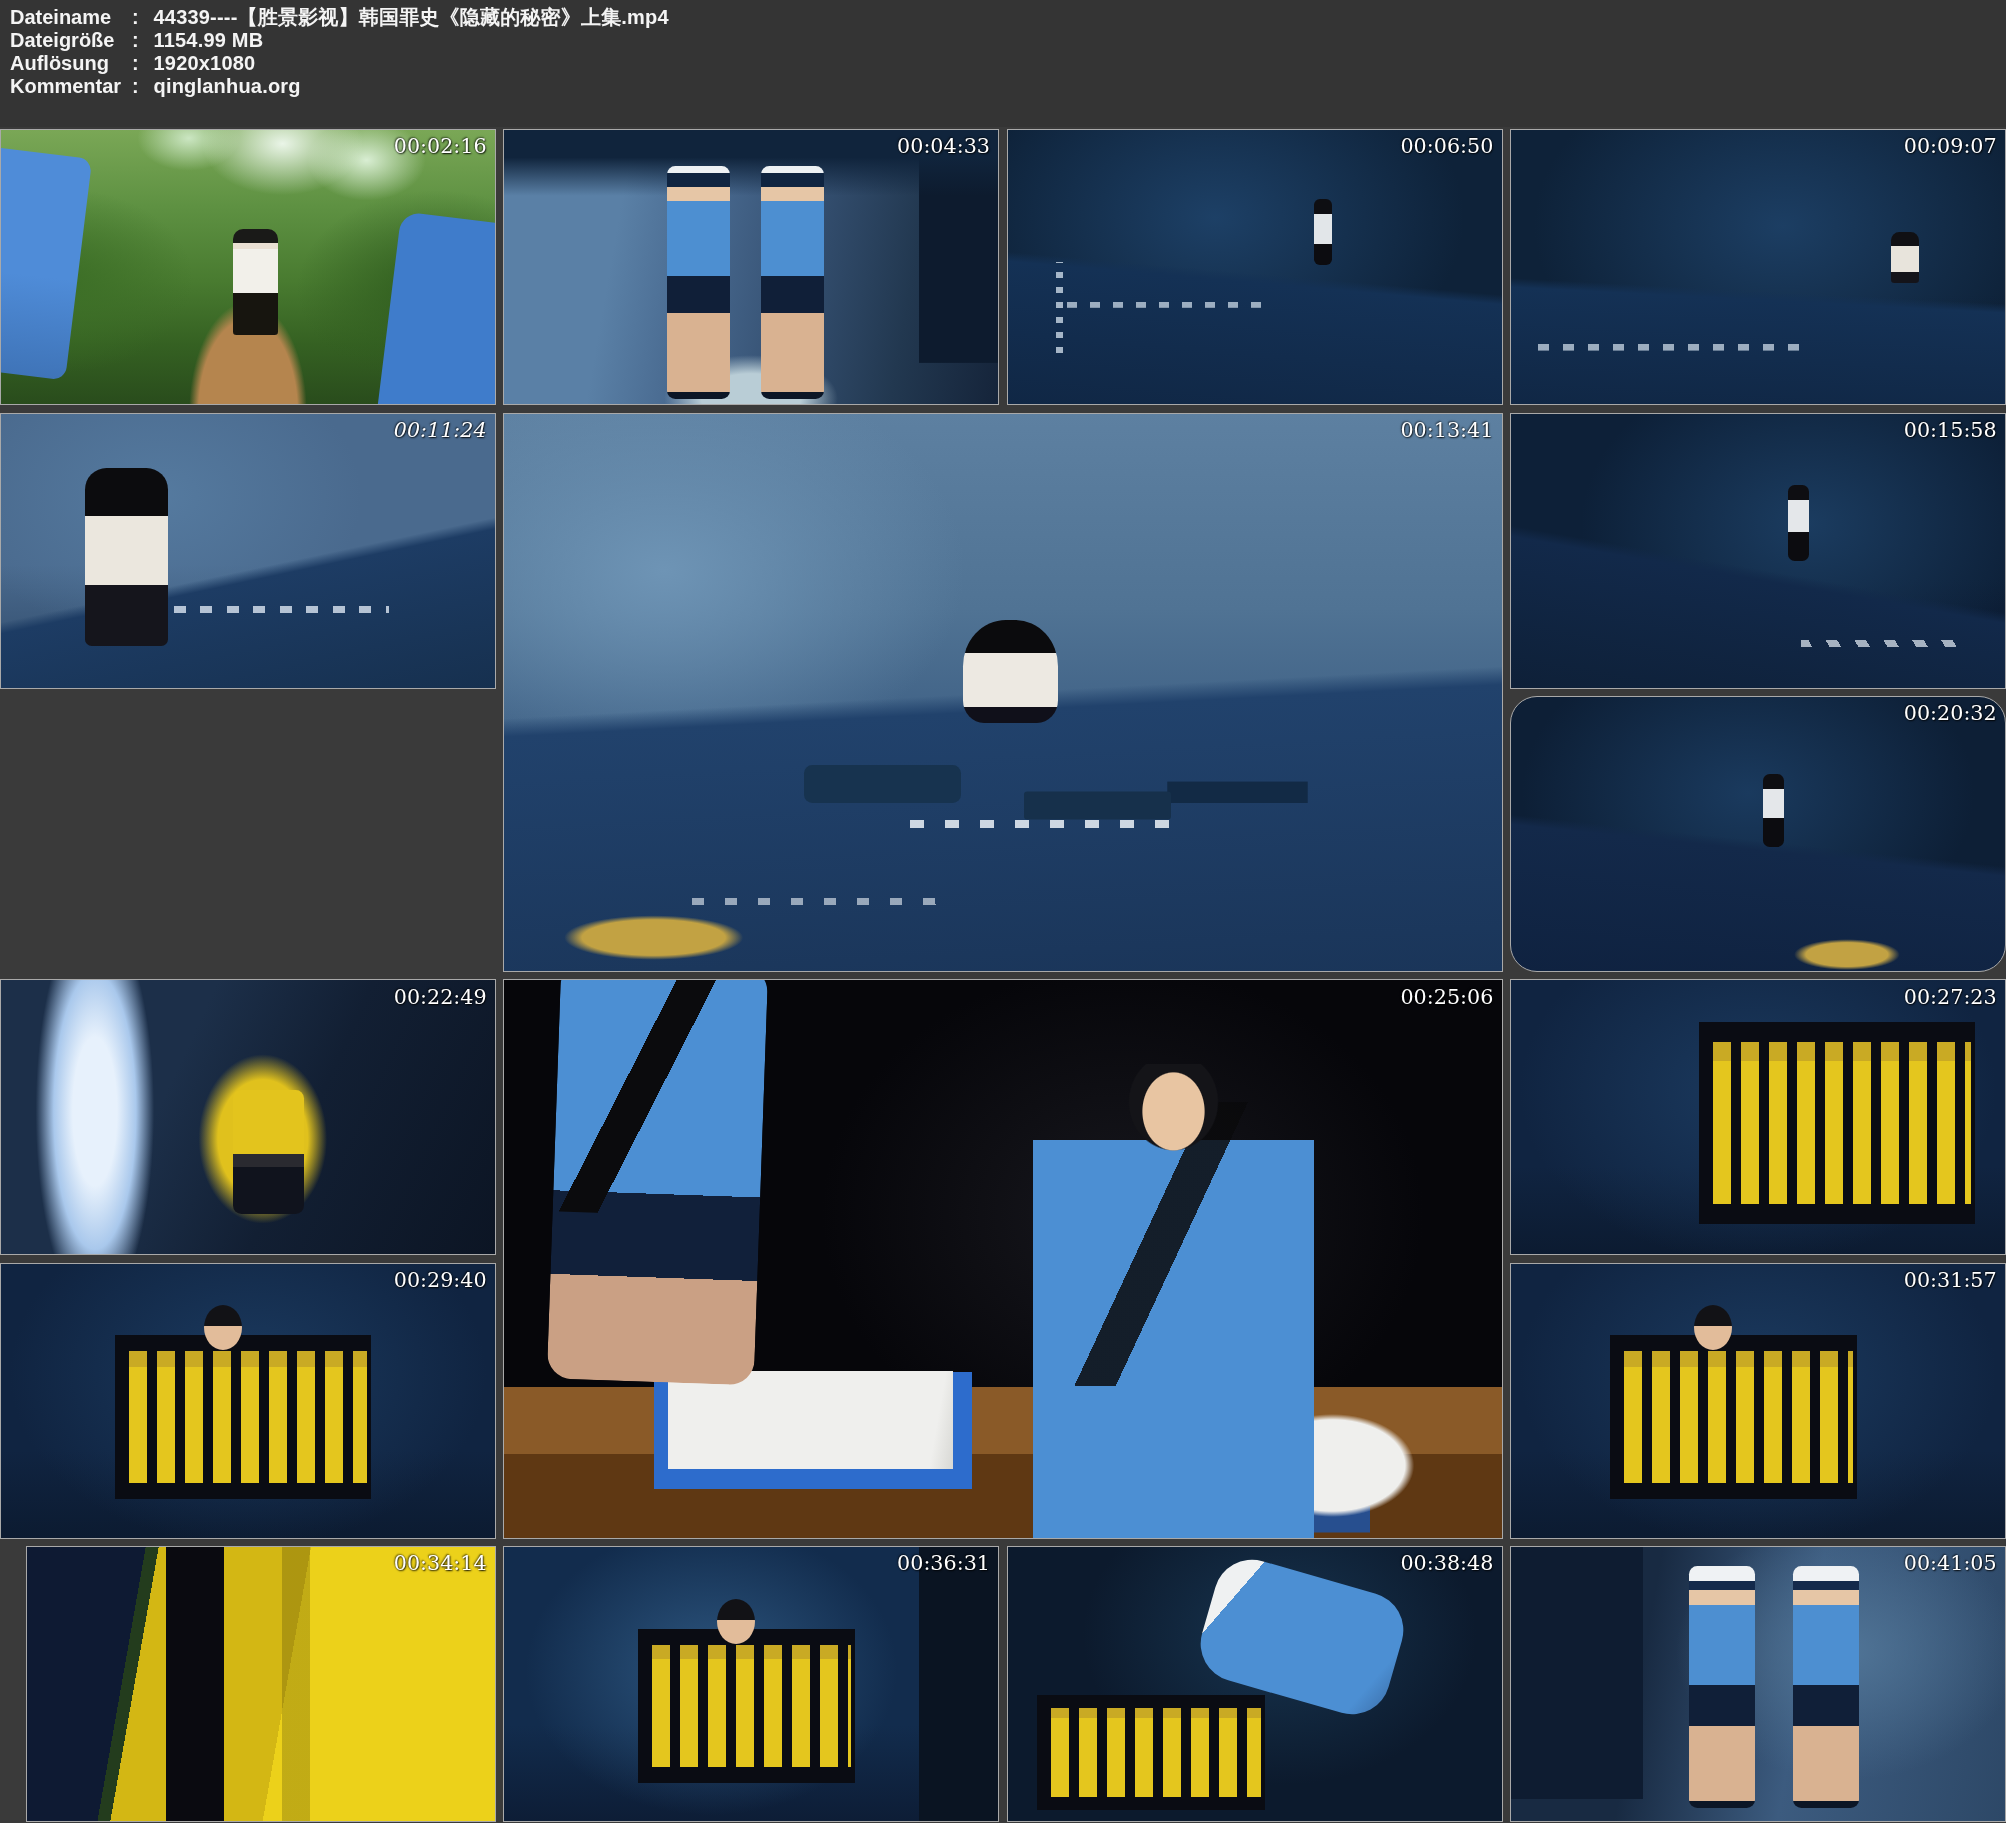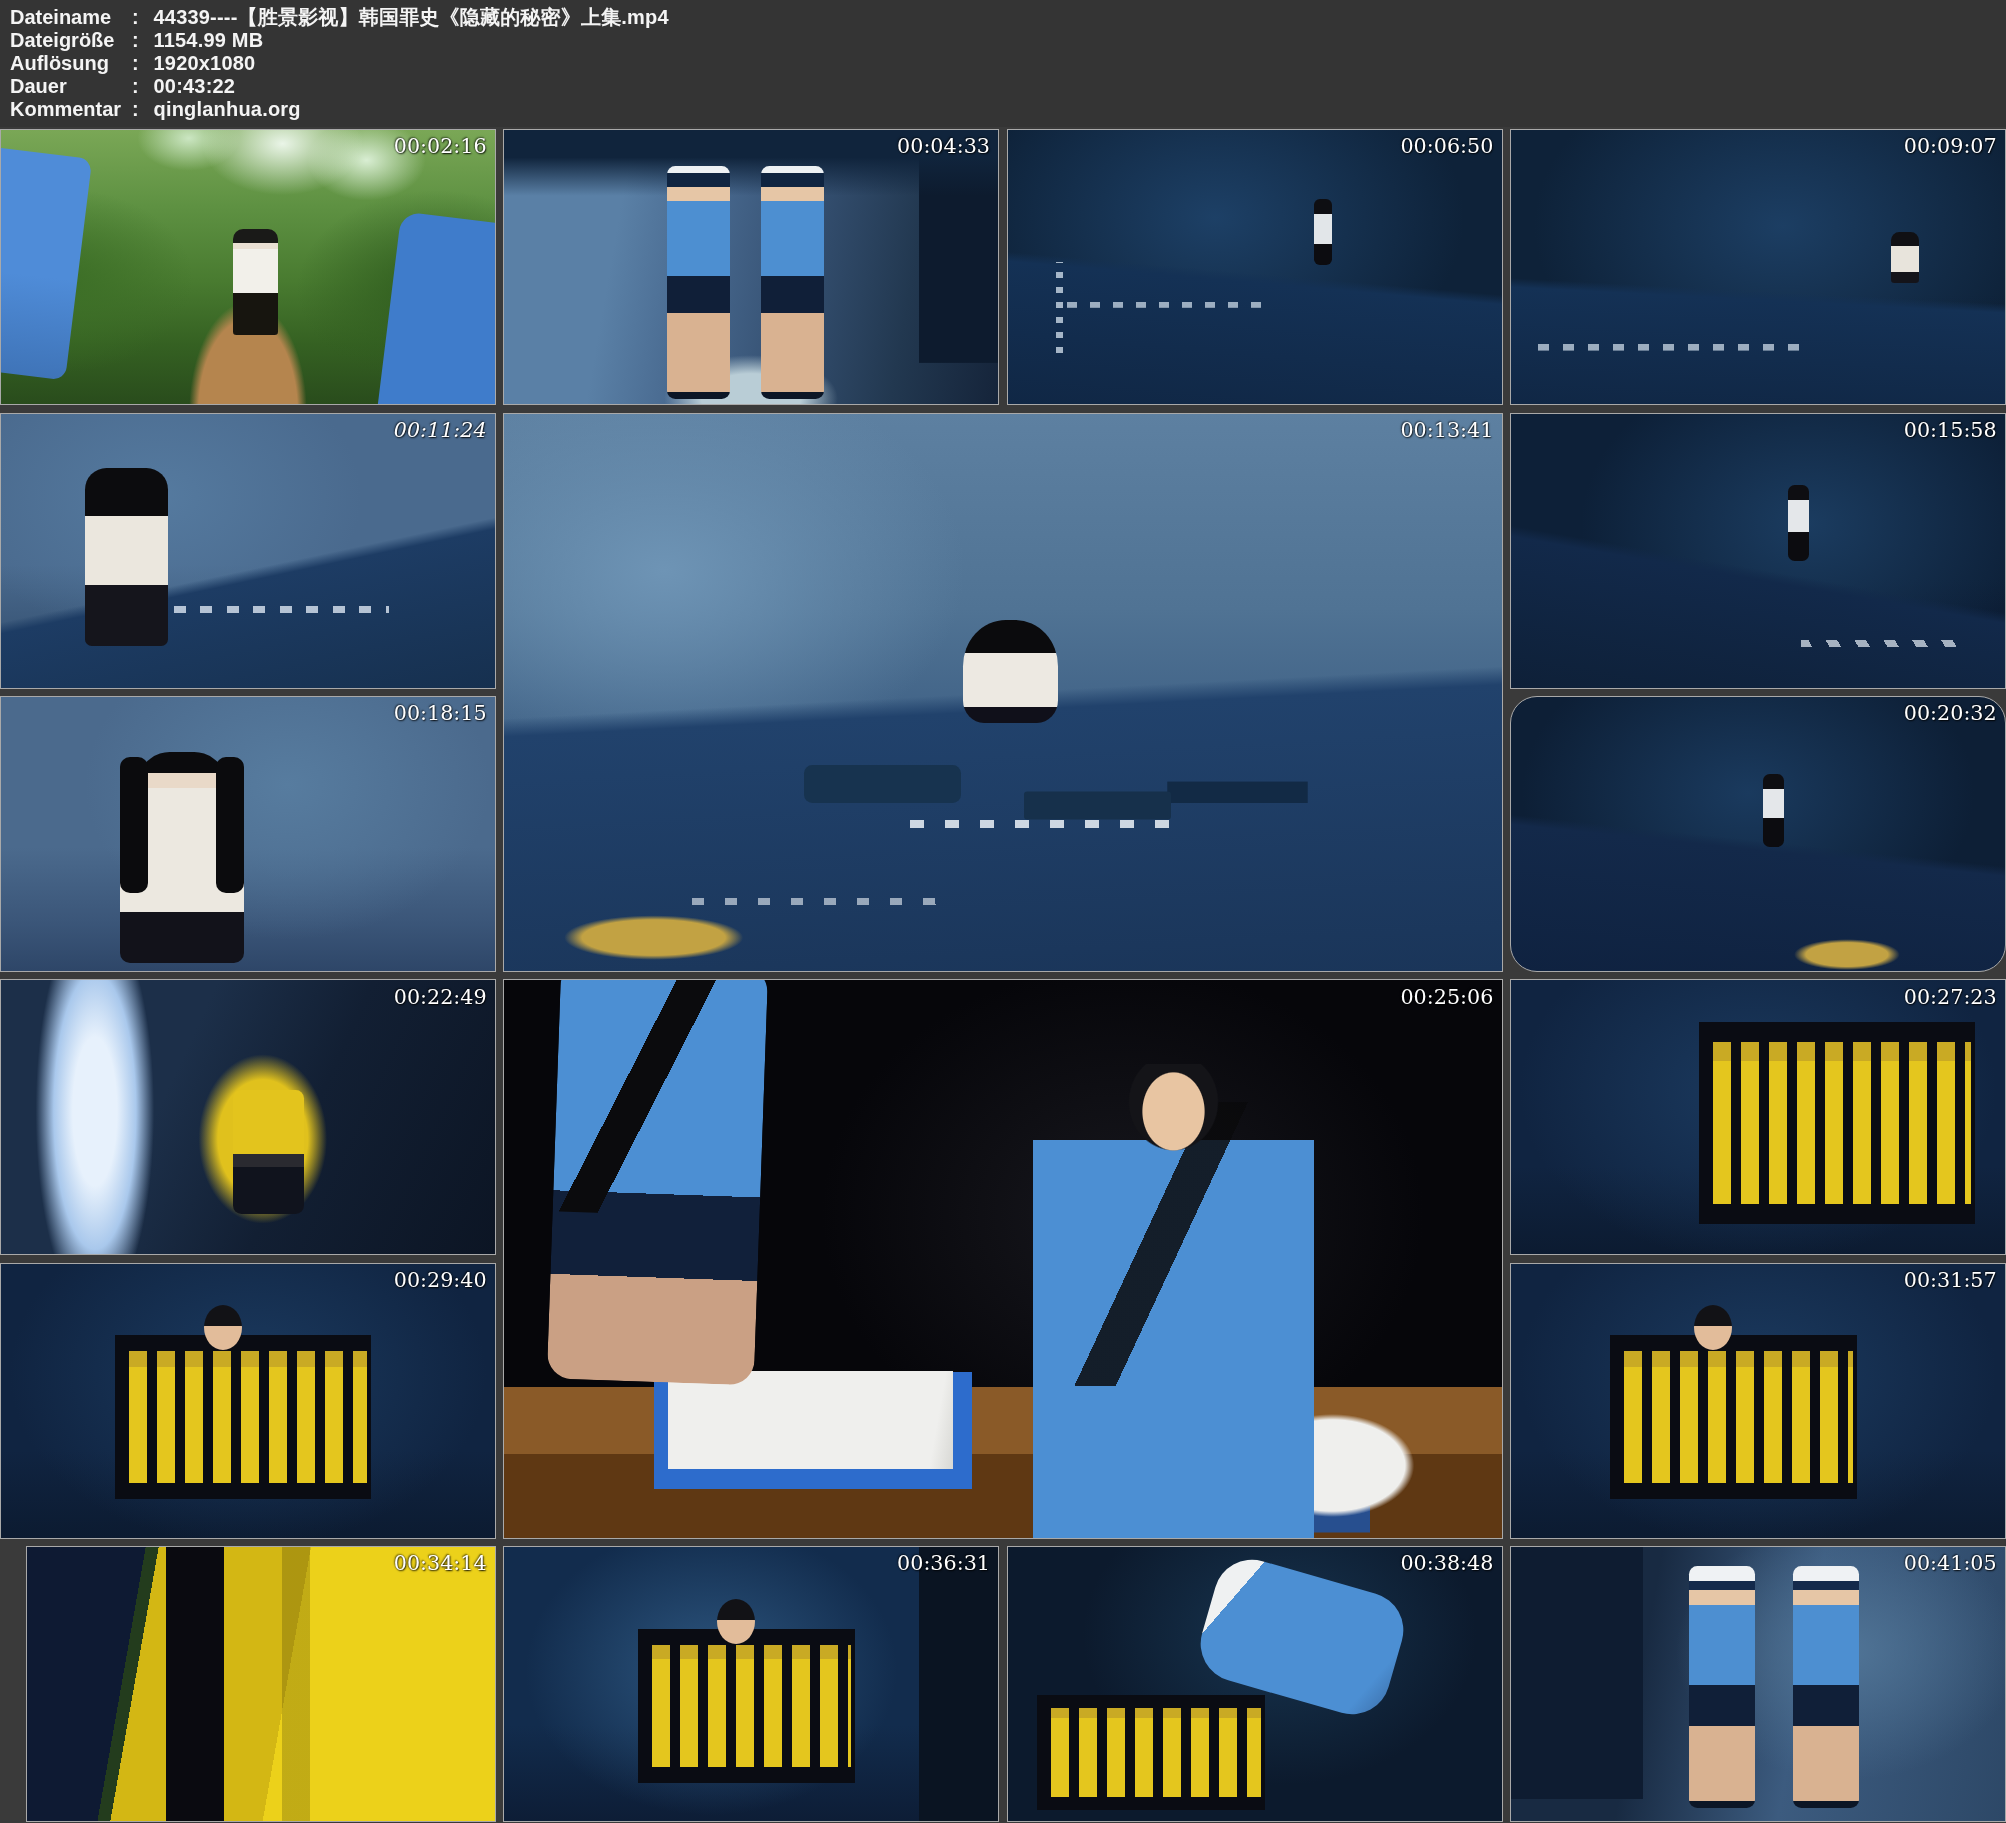--- a/index.html
+++ b/index.html
@@ -205,23 +205,20 @@
     <div class="meta-row">
       <span class="meta-label">Dateiname</span><span class="meta-colon">:</span><span class="meta-value">44339----【胜景影视】韩国罪史《隐藏的秘密》上集.mp4</span>
     </div>
     <div class="meta-row">
       <span class="meta-label">Dateigröße</span><span class="meta-colon">:</span><span class="meta-value">1154.99 MB</span>
     </div>
     <div class="meta-row">
       <span class="meta-label">Auflösung</span><span class="meta-colon">:</span><span class="meta-value">1920x1080</span>
     </div>
     <div class="meta-row">
-      <span class="meta-label">Dauer</span><span class="meta-colon">:</span><span class="meta-value">00:43:22</span>
-    </div>
-    <div class="meta-row">
       <span class="meta-label">Kommentar</span><span class="meta-colon">:</span><span class="meta-value">qinglanhua.org</span>
     </div>
   </div>
 
   <div class="grid">
     <div class="thumb s1 a11">
         <span class="ts">00:02:16</span>
       </div>
     <div class="thumb s2 a12">
         <span class="ts">00:04:33</span>
@@ -236,23 +233,20 @@
     <div class="thumb s5 a21">
         <span class="ts">00:11:24</span>
       </div>
     <div class="thumb s6 bigA">
         <span class="ts">00:13:41</span>
       </div>
     <div class="thumb s7 a24">
         <span class="ts">00:15:58</span>
       </div>
 
-    <div class="thumb s8 a31">
-        <span class="ts">00:18:15</span>
-      </div>
     <div class="thumb s9 a34">
         <span class="ts">00:20:32</span>
       </div>
 
     <div class="thumb s10 a41">
         <span class="ts">00:22:49</span>
       </div>
     <div class="thumb s11 bigB">
         <span class="ts">00:25:06</span>
       </div>

